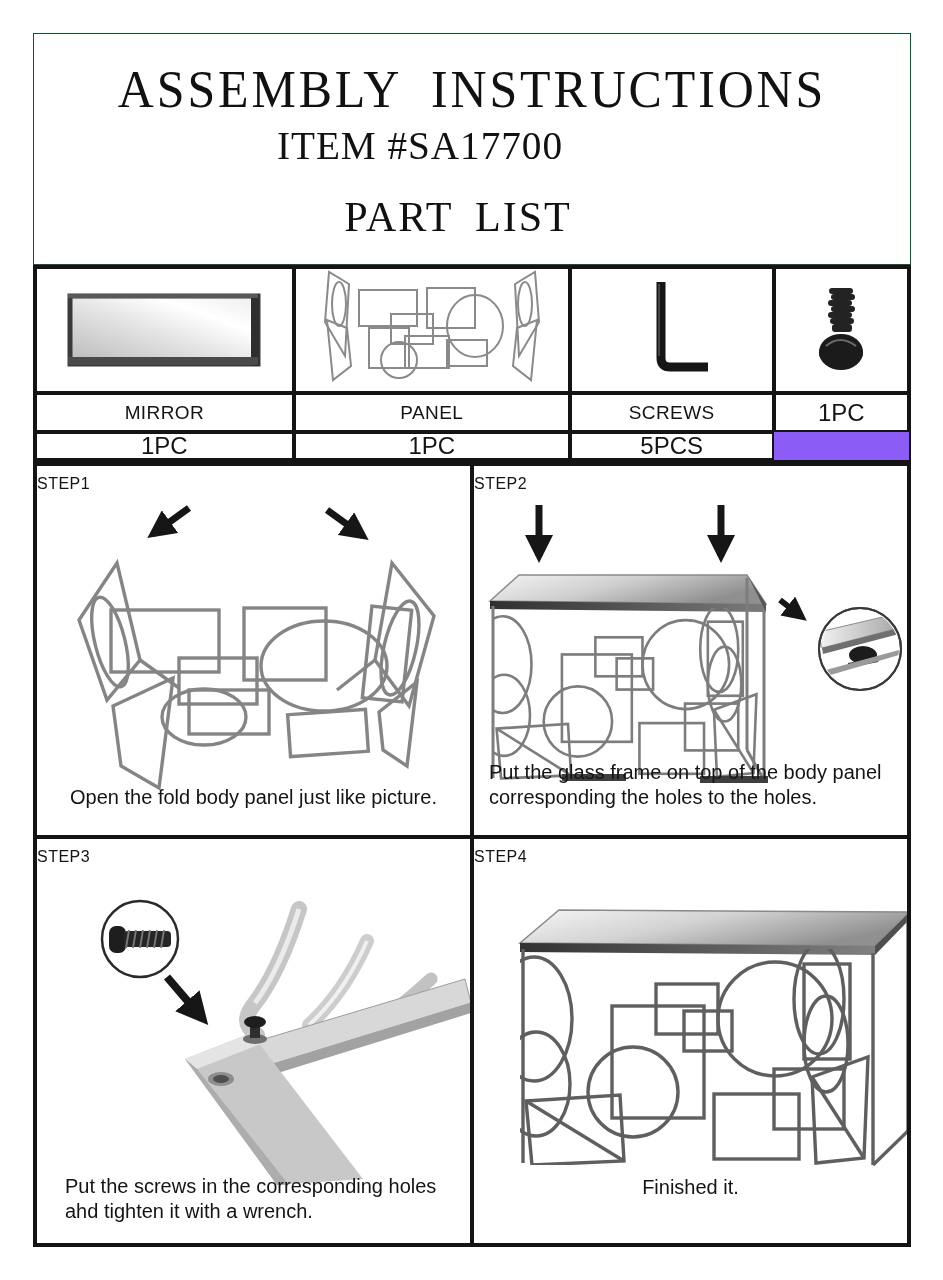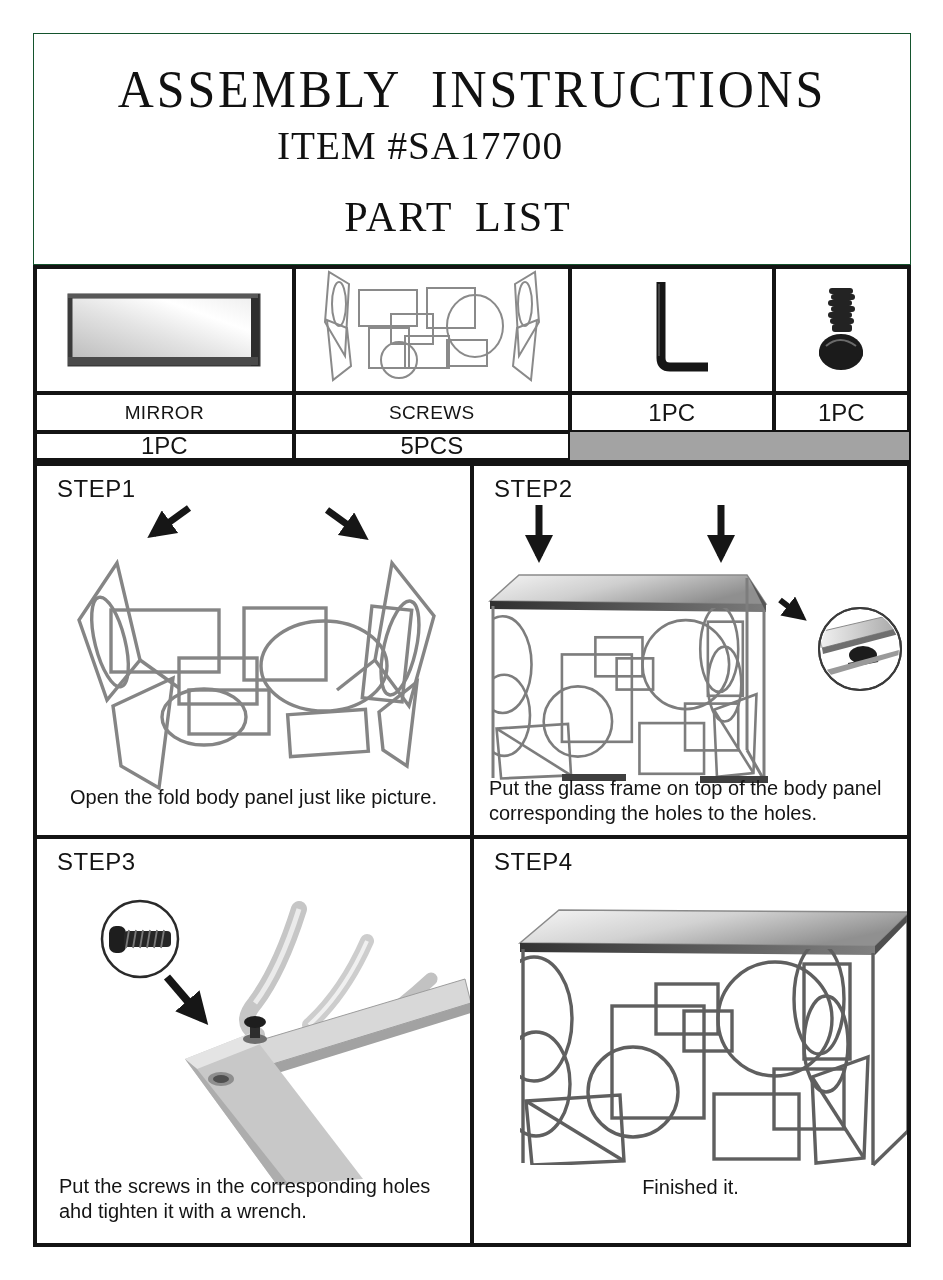--- a/index.html
+++ b/index.html
@@ -15,37 +15,37 @@
   }
   .hdr-line { position:absolute; width:100%; text-align:center; white-space:nowrap;
     font-family:"Liberation Serif", serif; color:#111; }
   .hdr-title { top:26px; font-size:52px; letter-spacing:3px; word-spacing:16px; transform:scaleX(0.96); }
   .hdr-item  { top:88px; font-size:40px; letter-spacing:1px; transform:translateX(-52px) scaleX(0.98); }
   .hdr-partlist { top:158px; font-size:43px; letter-spacing:2px; word-spacing:10px; transform:translateX(-14px) scaleX(0.98); }
   
   .parts-grid {
     position:absolute; left:33px; top:265px; width:878px; height:197px;
     display:grid; grid-template-columns:29.6% 31.6% 23.3% 15.5%;
-    grid-template-rows:126px 39px 1fr; border:2px solid #141414; background:#a3a3a3;
+    grid-template-rows:126px 39px 1fr; border:2px solid #141414; background:#8b5cf6;
   }
   .pcell { border:2px solid #141414; display:flex; align-items:center; justify-content:center; overflow:hidden; background:#fff; }
   .pname { font-size:19px; letter-spacing:0.4px; }
   .pqty  { font-size:24px; }
   
   .steps-grid {
     position:absolute; left:33px; top:462px; width:878px; height:785px;
     display:grid; grid-template-columns:50% 50%; grid-template-rows:373px 1fr;
     border:2px solid #141414; background:#fff;
   }
   .step { position:relative; border:2px solid #141414; overflow:hidden; background:#fff; }
-  .step-label { position:absolute; top:9px; left:20px; font-size:24px; letter-spacing:0.5px; }
+  .step-label { position:absolute; top:9px; left:0; font-size:16px; letter-spacing:0.5px; }
   .caption { position:absolute; left:0; width:100%; font-size:20px; line-height:1.22; }
   .cap1 { bottom:26px; text-align:center; padding:0 0; }
-  .cap2 { bottom:10px; text-align:left; padding:0 10px 0 15px;margin-top:40px; }
-  .cap3 { bottom:20px; text-align:left; padding:0 14px 0 22px; width:420px; }
+  .cap2 { bottom:26px; text-align:left; padding:0 10px 0 15px;margin-top:40px; }
+  .cap3 { bottom:20px; text-align:left; padding:0 14px 0 28px; width:420px; }
   .cap4 { bottom:44px; text-align:center; }
   .art { position:absolute; left:0; }
   .a1 { top:34px; } .a2 { top:34px; } .a3 { top:28px; } .a4 { top:30px; }
   svg .wf { stroke-width:3.4; fill:none; }
 </style>
 </head>
 <body>
 
 <div class="page">
 
@@ -110,20 +110,21 @@
           <rect x="20" y="34" width="24" height="6" rx="3"></rect>
           <rect x="22" y="40" width="20" height="8" rx="3"></rect>
         </g>
         <ellipse cx="31" cy="68" rx="22" ry="18" fill="#1b1b1b"></ellipse>
         <rect x="9" y="62" width="44" height="14" rx="6" fill="#1b1b1b"></rect>
         <path d="M16 62 Q30 50 46 62" stroke="#6a6a6a" stroke-width="2" fill="none"></path>
       </svg>
     </div>
 
     <div class="pcell pname">MIRROR</div>
+    <div class="pcell pname">PANEL</div>
     <div class="pcell pname">SCREWS</div>
 
     <div class="pcell pqty">1PC</div>
     <div class="pcell pqty">1PC</div>
     <div class="pcell pqty">1PC</div>
     <div class="pcell pqty">5PCS</div>
   </div>
 
   <div class="steps-grid">
 

